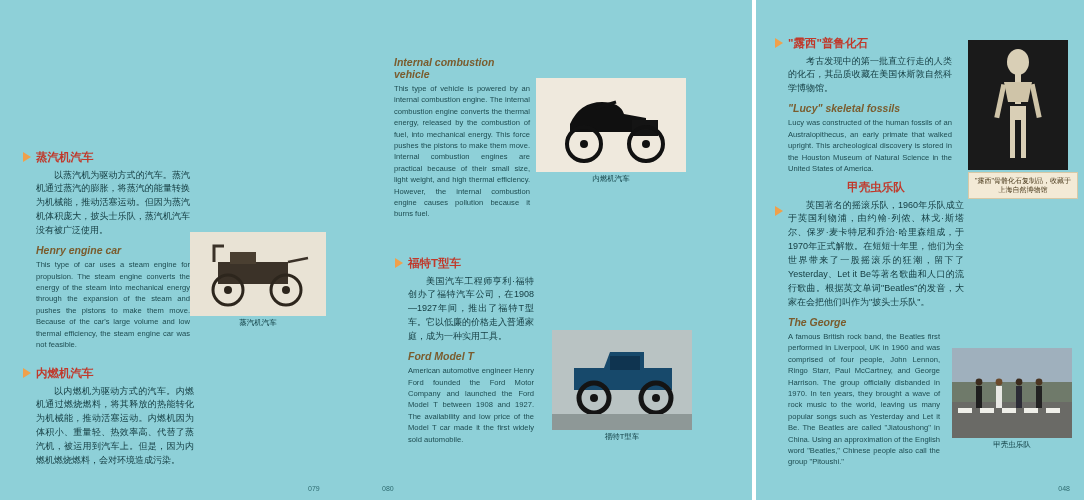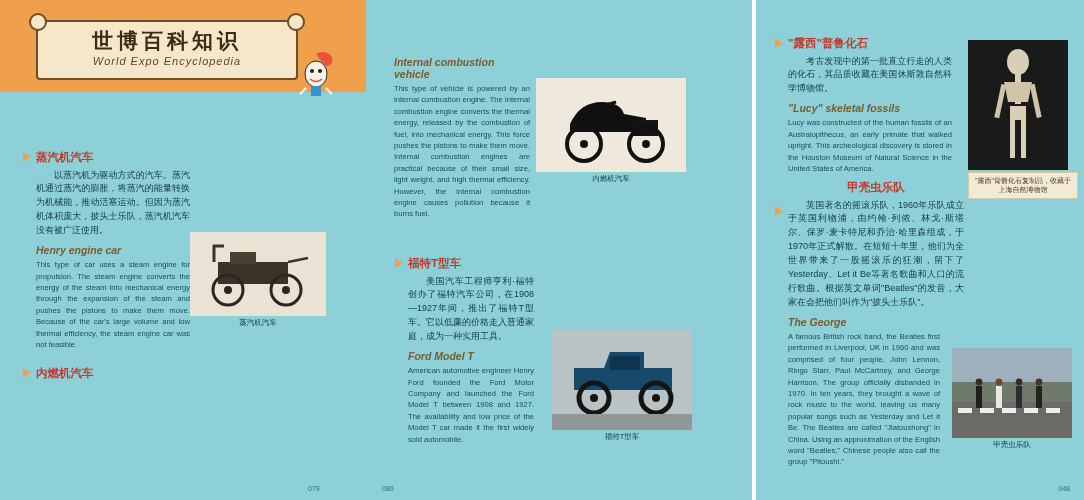--- a/index.html
+++ b/index.html
@@ -112,36 +112,20 @@
     text-align:center;
   }
 </style>
 </head>
 <body>
 
 <div class="page">
 
   <div class="spread-left">
 
-    <div class="banner">
-      <div class="banner-plate">
-        <div class="banner-title">世博百科知识</div>
-        <div class="banner-sub">World Expo Encyclopedia</div>
-      </div>
-      <svg class="mascot" viewBox="0 0 44 52">
-        <path d="M20 6 C26 2 34 4 36 10 C38 16 33 18 30 18 L26 14 Z" fill="#e8513a"></path>
-        <ellipse cx="20" cy="26" rx="11" ry="13" fill="#f6f2e6" stroke="#2a2a2a" stroke-width="1"></ellipse>
-        <circle cx="16" cy="23" r="2" fill="#222"></circle>
-        <circle cx="24" cy="23" r="2" fill="#222"></circle>
-        <path d="M14 31 Q20 36 26 31" stroke="#e8513a" stroke-width="1.6" fill="none"></path>
-        <rect x="15" y="38" width="10" height="10" fill="#3a8fd0"></rect>
-        <path d="M10 40 L4 46" stroke="#f6f2e6" stroke-width="2.4"></path>
-        <path d="M30 40 L36 46" stroke="#f6f2e6" stroke-width="2.4"></path>
-      </svg>
-    </div>
 
     <div class="col" style="left:22px;top:150px;width:168px;">
 
       <div class="sec">
         <span class="arrow"></span>
         <div class="h-cn">蒸汽机汽车</div>
         <div class="p-cn">以蒸汽机为驱动方式的汽车。蒸汽机通过蒸汽的膨胀，将蒸汽的能量转换为机械能，推动活塞运动。但因为蒸汽机体积庞大，披头士乐队，蒸汽机汽车没有被广泛使用。</div>
         <div class="h-en">Henry engine car</div>
         <div class="p-en">This type of car uses a steam engine for propulsion. The steam engine converts the energy of the steam into mechanical energy through the expansion of the steam and pushes the pistons to make them move. Because of the car's large volume and low thermal efficiency, the steam engine car was not feasible.</div>
       </div>
@@ -161,20 +145,21 @@
           <path d="M98 30 L118 26" stroke="#3b3228" stroke-width="2.5"></path>
         </svg>
       </div>
       <div class="caption">蒸汽机汽车</div>
     </div>
 
     <div class="col" style="left:22px;top:366px;width:172px;">
       <div class="sec">
         <span class="arrow"></span>
         <div class="h-cn">内燃机汽车</div>
+        <div class="p-cn">以内燃机为驱动方式的汽车。内燃机通过燃烧燃料，将其释放的热能转化为机械能，推动活塞运动。内燃机因为体积小、重量轻、热效率高、代替了蒸汽机，被运用到汽车上。但是，因为内燃机燃烧燃料，会对环境造成污染。</div>
       </div>
     </div>
 
     <div class="pagenum" style="left:308px;">079</div>
 
     <div class="col" style="left:394px;top:40px;width:136px;">
       <div>
         <div class="h-en" style="margin-top:16px;">Internal combustion vehicle</div>
         <div class="p-en">This type of vehicle is powered by an internal combustion engine. The internal combustion engine converts the thermal energy, released by the combustion of fuel, into mechanical energy. This force pushes the pistons to make them move. Internal combustion engines are practical because of their small size, light weight, and high thermal efficiency. However, the internal combustion engine causes pollution because it burns fuel.</div>
       </div>

